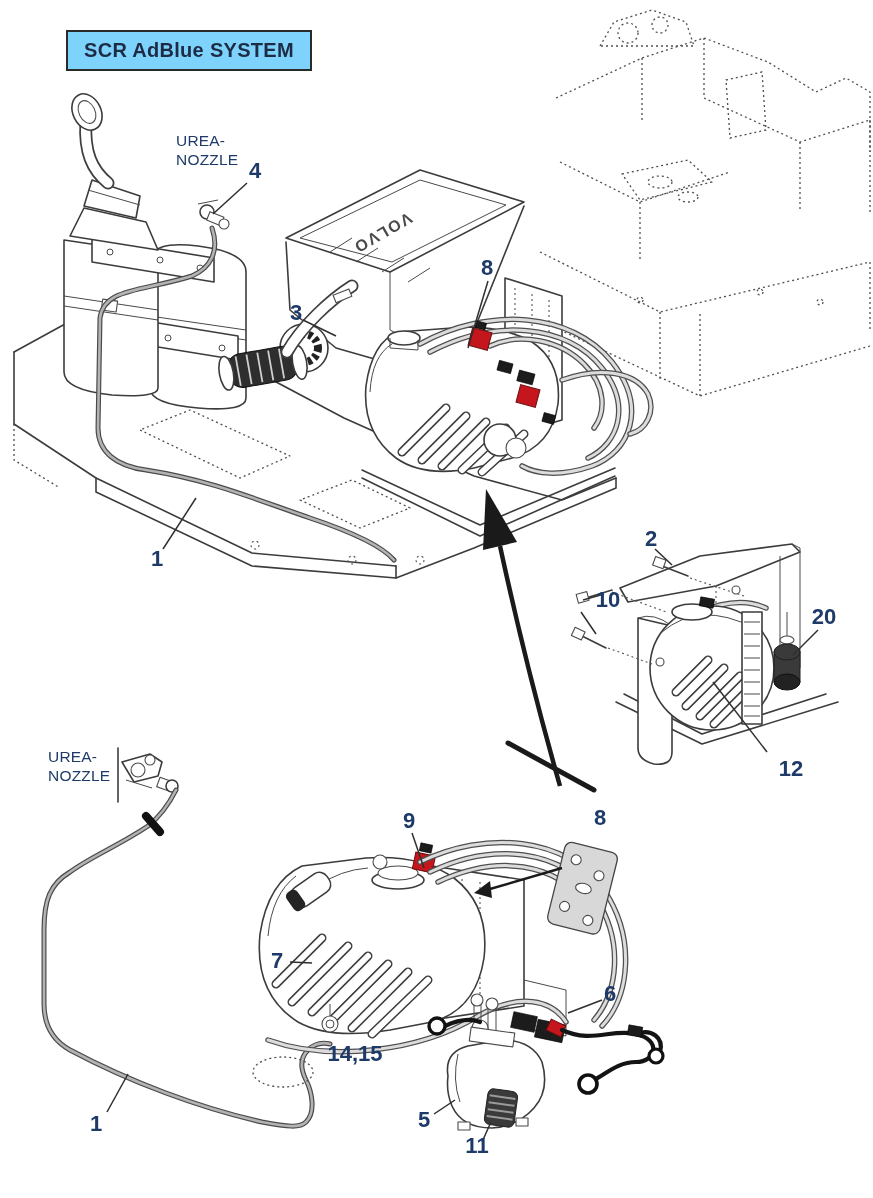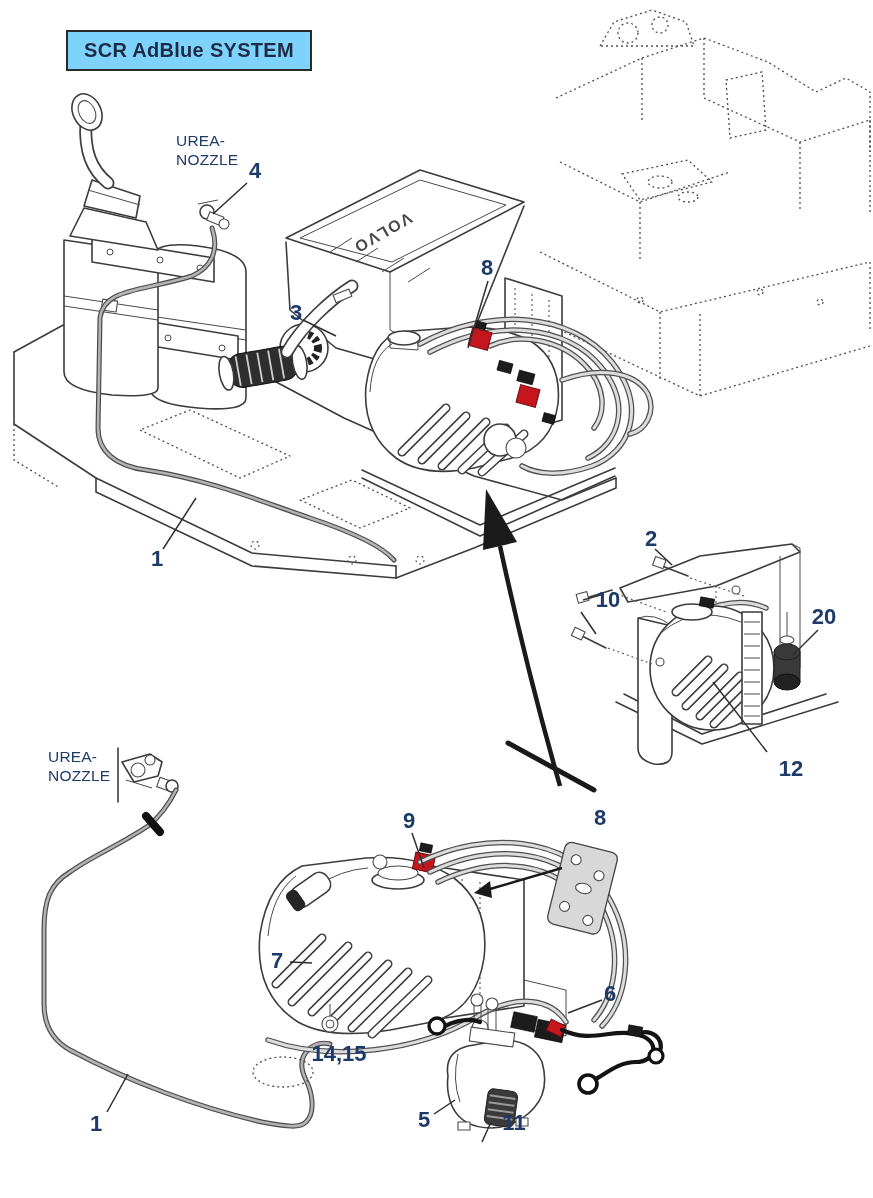--- a/index.html
+++ b/index.html
@@ -402,17 +402,17 @@
   <div class="callout" style="left:487px;top:268px;">8</div>
   <div class="callout" style="left:157px;top:559px;">1</div>
   <div class="callout" style="left:651px;top:539px;">2</div>
   <div class="callout" style="left:568px;top:600px;margin-left:40px;">10</div>
   <div class="callout" style="left:824px;top:617px;">20</div>
   <div class="callout" style="left:775px;top:769px;margin-left:16px;">12</div>
   <div class="callout" style="left:409px;top:821px;">9</div>
   <div class="callout" style="left:600px;top:818px;">8</div>
   <div class="callout" style="left:277px;top:961px;">7</div>
   <div class="callout" style="left:610px;top:994px;">6</div>
-  <div class="callout" style="left:339px;top:1054px;">14,15</div>
+  <div class="callout" style="left:355px;top:1054px;">14,15</div>
   <div class="callout" style="left:424px;top:1120px;">5</div>
-  <div class="callout" style="left:477px;top:1123px;margin-left:37px;">11</div>
+  <div class="callout" style="left:477px;top:1146px;">11</div>
   <div class="callout" style="left:96px;top:1124px;">1</div>
 </div>
 
 </body></html>

